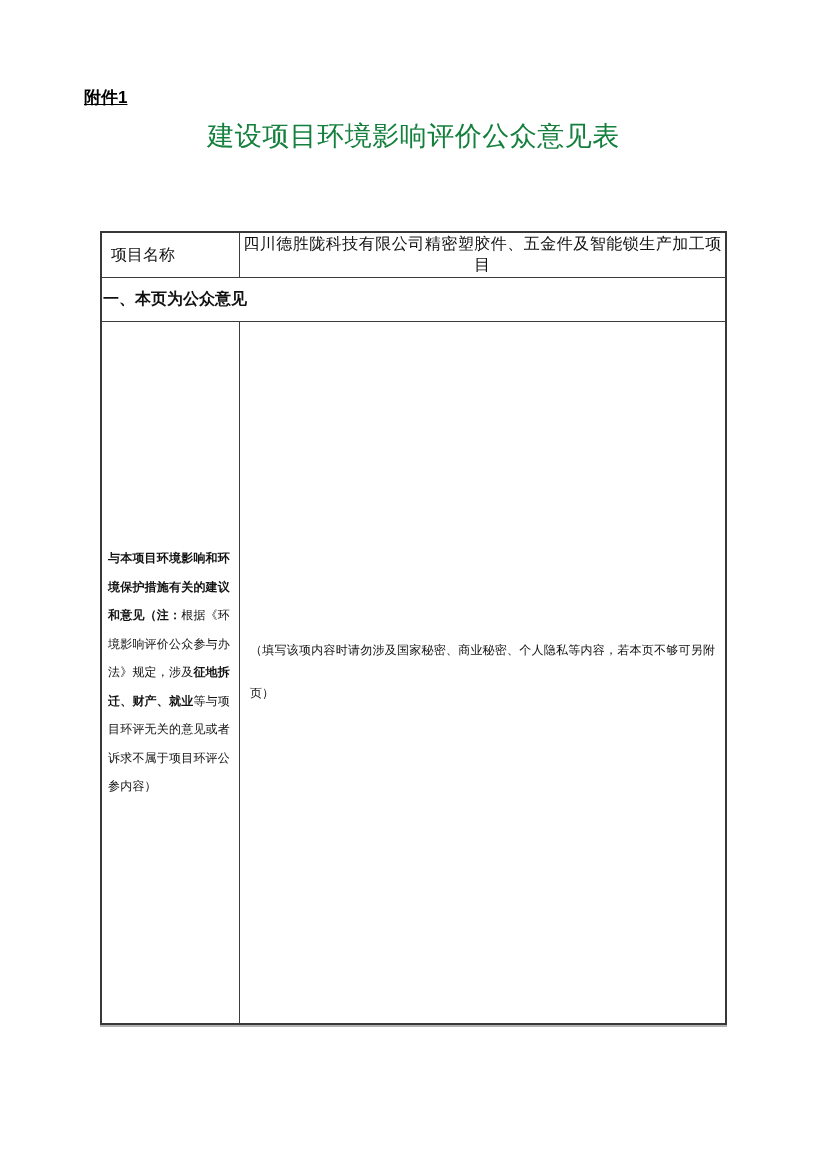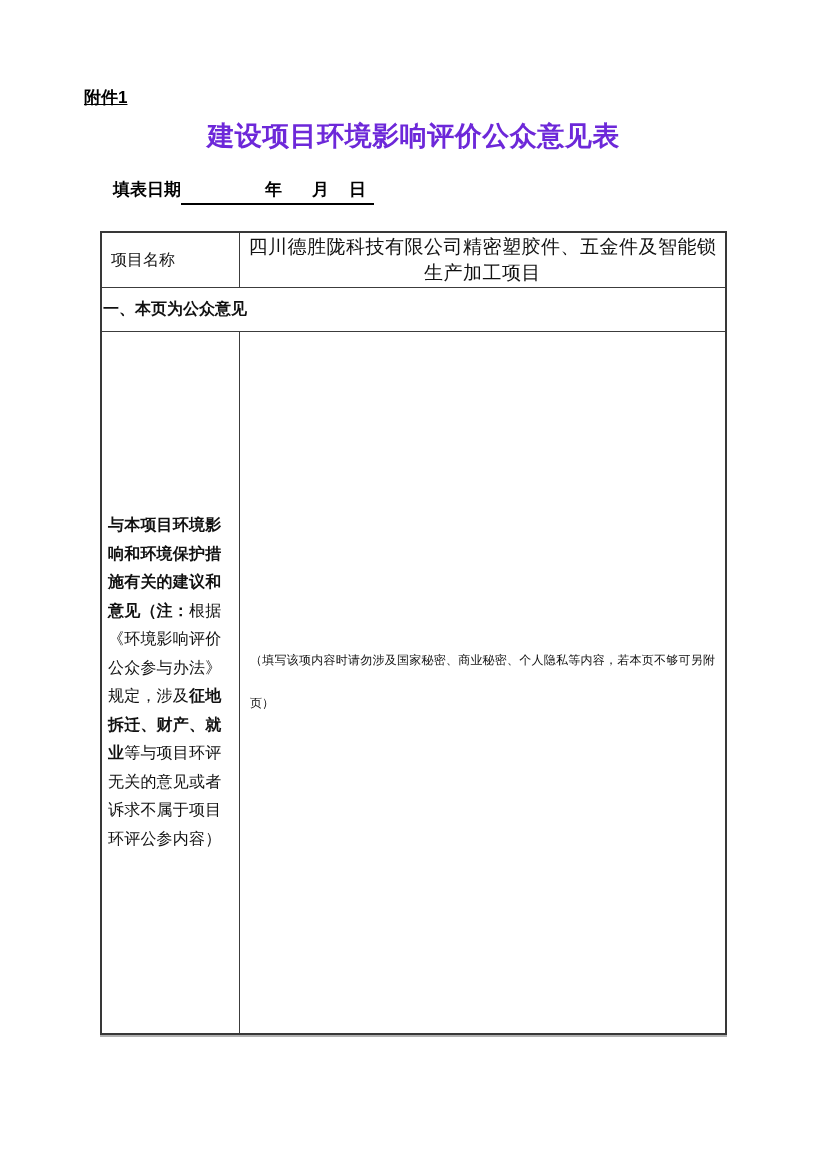--- a/index.html
+++ b/index.html
@@ -28,24 +28,24 @@
   }
   .title-wrap {
     position: absolute;
     left: 100px;
     top: 118px;
     width: 627px;
     text-align: center;
   }
   .page-title {
     font-family: "Liberation Sans", sans-serif;
-    font-weight: bold;
+    font-weight: normal;
     font-size: 27px;
     letter-spacing: 0.5px;
-    color: #6d28d9;
+    color: #15803d;
   }
   .date-line {
     position: absolute;
     left: 113px;
     top: 178px;
     font-family: "Liberation Sans", sans-serif;
     font-weight: bold;
     font-size: 17px;
     white-space: nowrap;
   }
@@ -84,30 +84,30 @@
   .row-name { height: 44px; }
   .row-section { height: 44px; }
   .row-main { height: 702px; }
 
   td.cell-name-label {
     padding-left: 9px;
     font-size: 16px;
   }
   td.cell-name-value {
     text-align: center;
-    font-size: 19px;
+    font-size: 16px;
     letter-spacing: 0.5px;
   }
   td.cell-section {
     font-size: 16px;
     font-weight: bold;
   }
   td.cell-suggestion-label {
     padding: 20px 6px;
-    font-size: 16px;
+    font-size: 12px;
     line-height: 28.5px;
     letter-spacing: 0.2px;
   }
   td.cell-suggestion-content {
     padding: 0 10px;
     font-size: 12px;
     line-height: 43px;
     text-align: justify;
   }
   .seg-bold { font-weight: bold; }
@@ -116,23 +116,20 @@
 <body>
 
 <div class="page">
 
   <div class="attachment-label">附件1</div>
 
   <div class="title-wrap">
     <span class="page-title">建设项目环境影响评价公众意见表</span>
   </div>
 
-  <div class="date-line">
-    <span>填表日期</span><span class="date-underline"><span class="spacer sp-blank"></span><span>年</span><span class="spacer sp-ym"></span><span>月</span><span class="spacer sp-md"></span><span>日</span><span class="spacer sp-end"></span></span>
-  </div>
 
   <table class="form-table">
     <tbody>
         <tr class="row-name">
       <td class="col-label cell-name-label">项目名称</td>
       <td class="cell-name-value">四川德胜陇科技有限公司精密塑胶件、五金件及智能锁生产加工项目</td>
     </tr>
     <tr class="row-section">
       <td class="cell-section" colspan="2">一、本页为公众意见</td>
     </tr>

